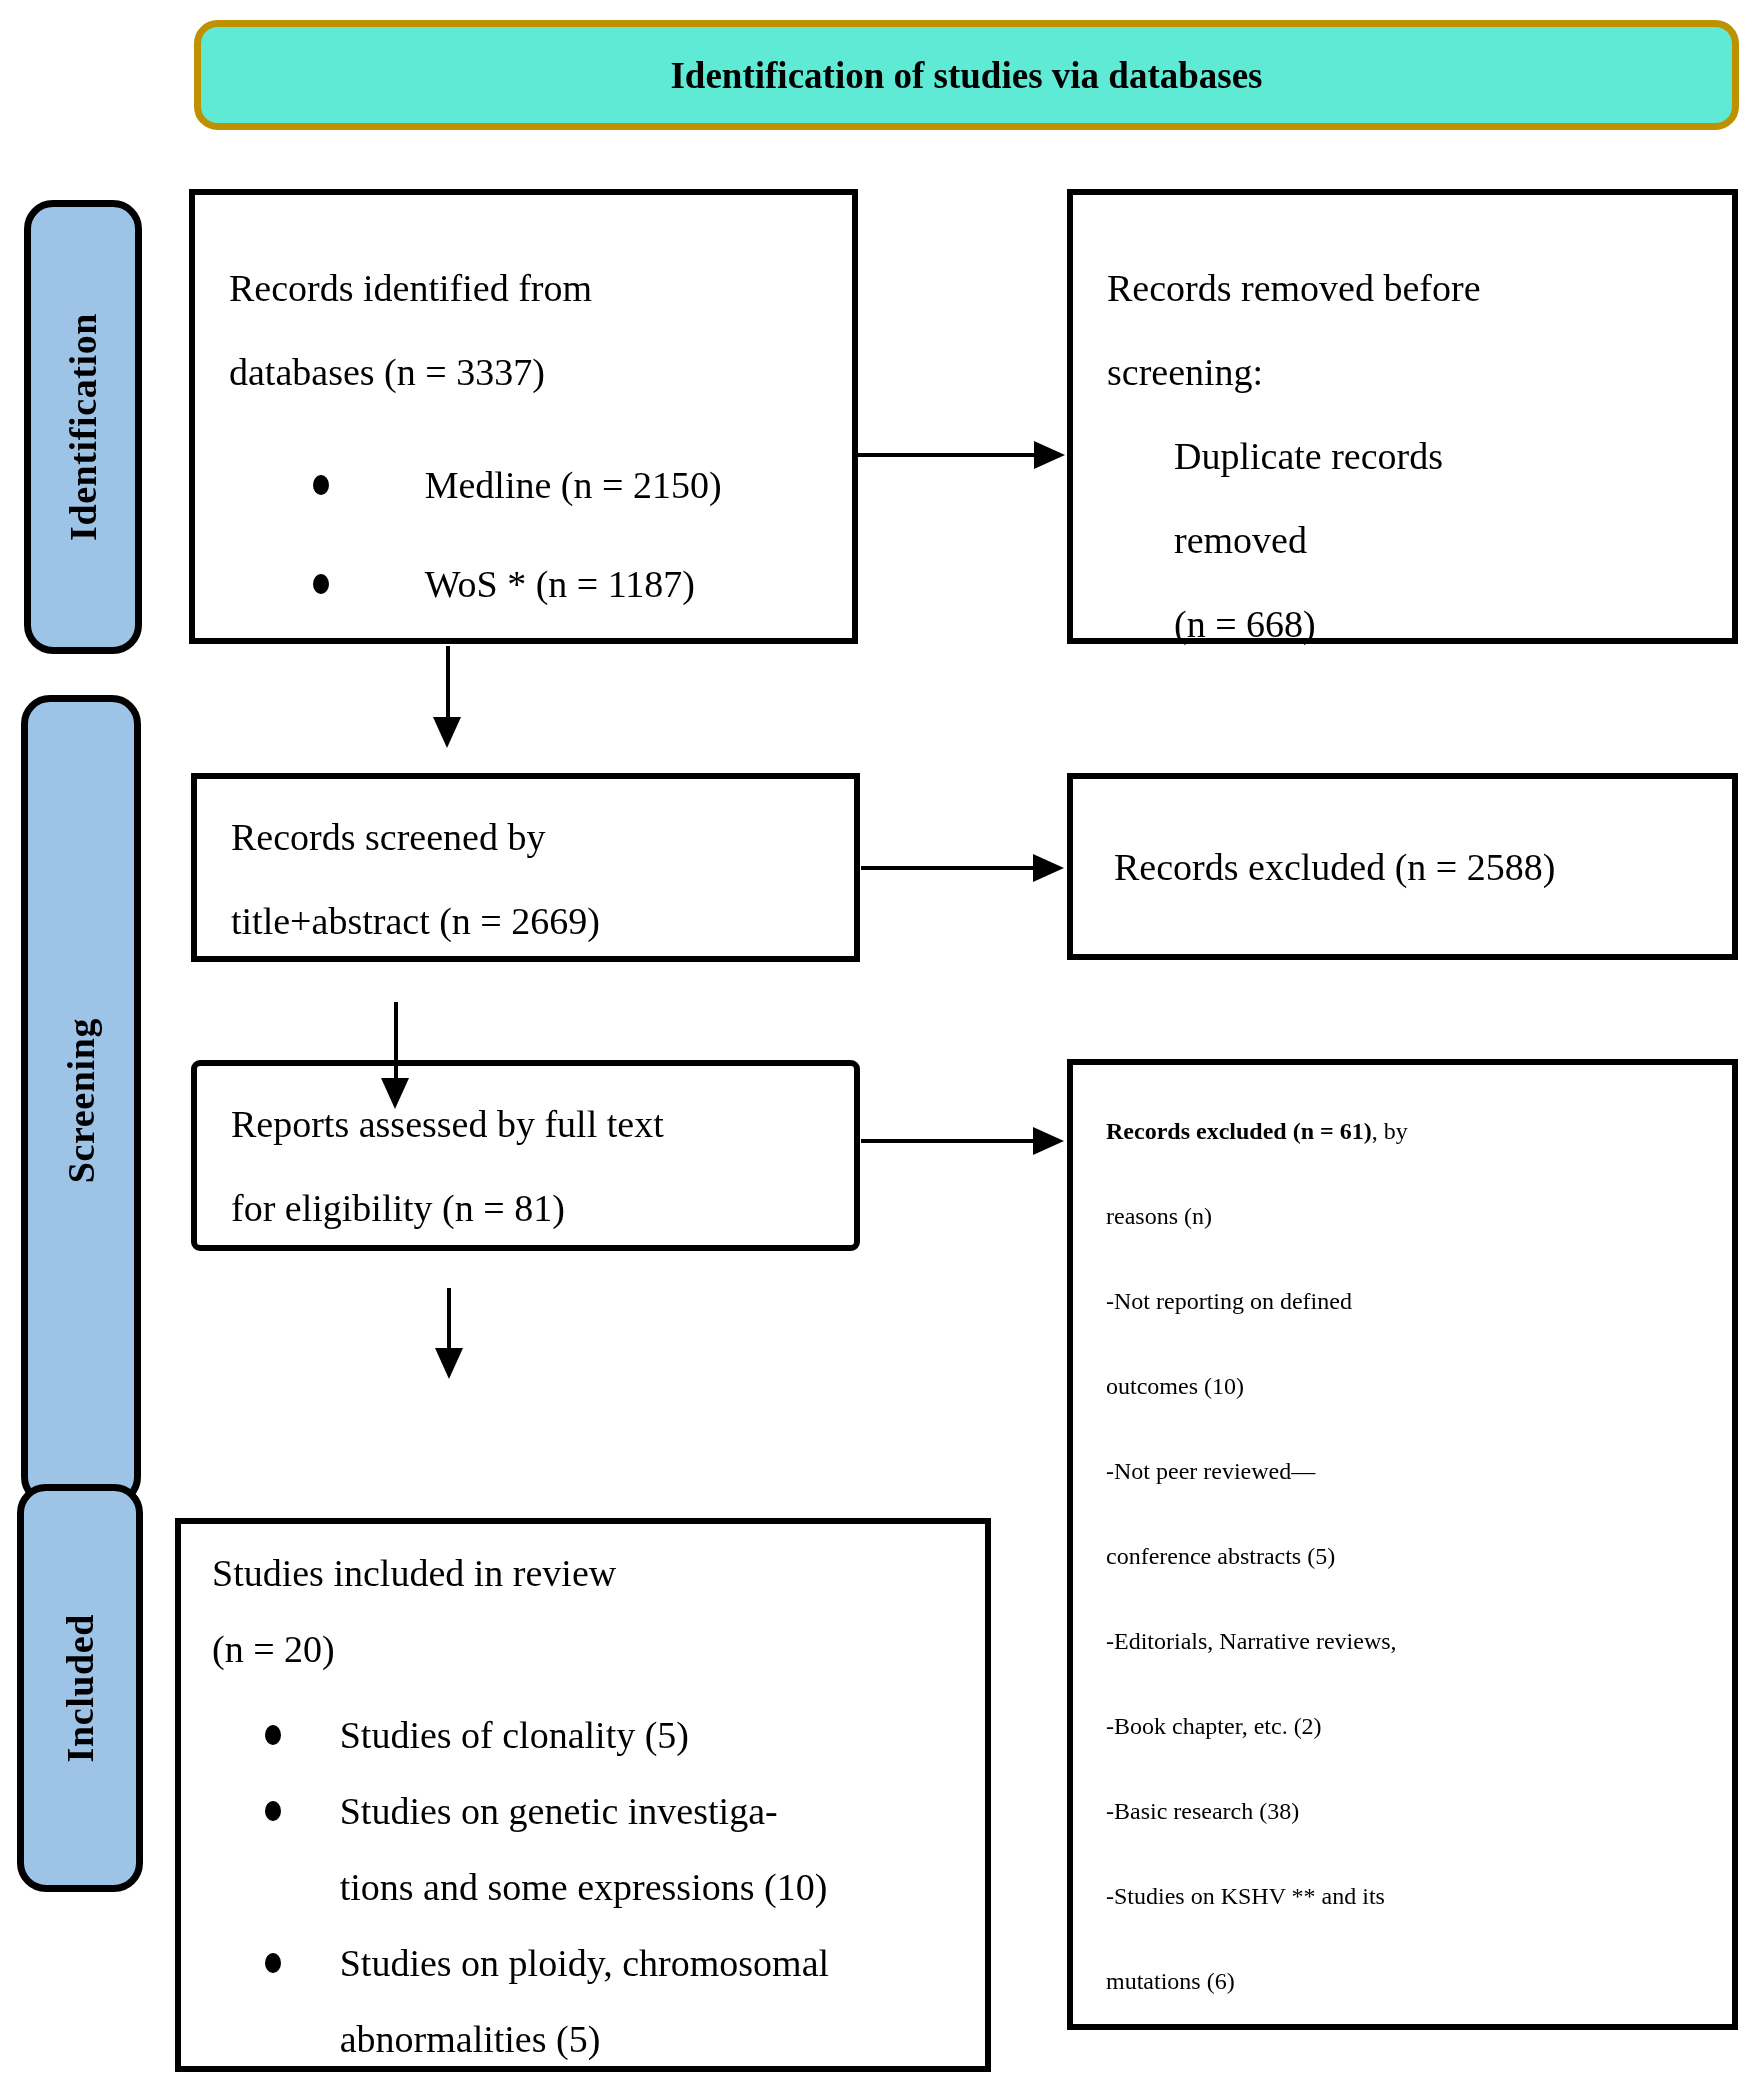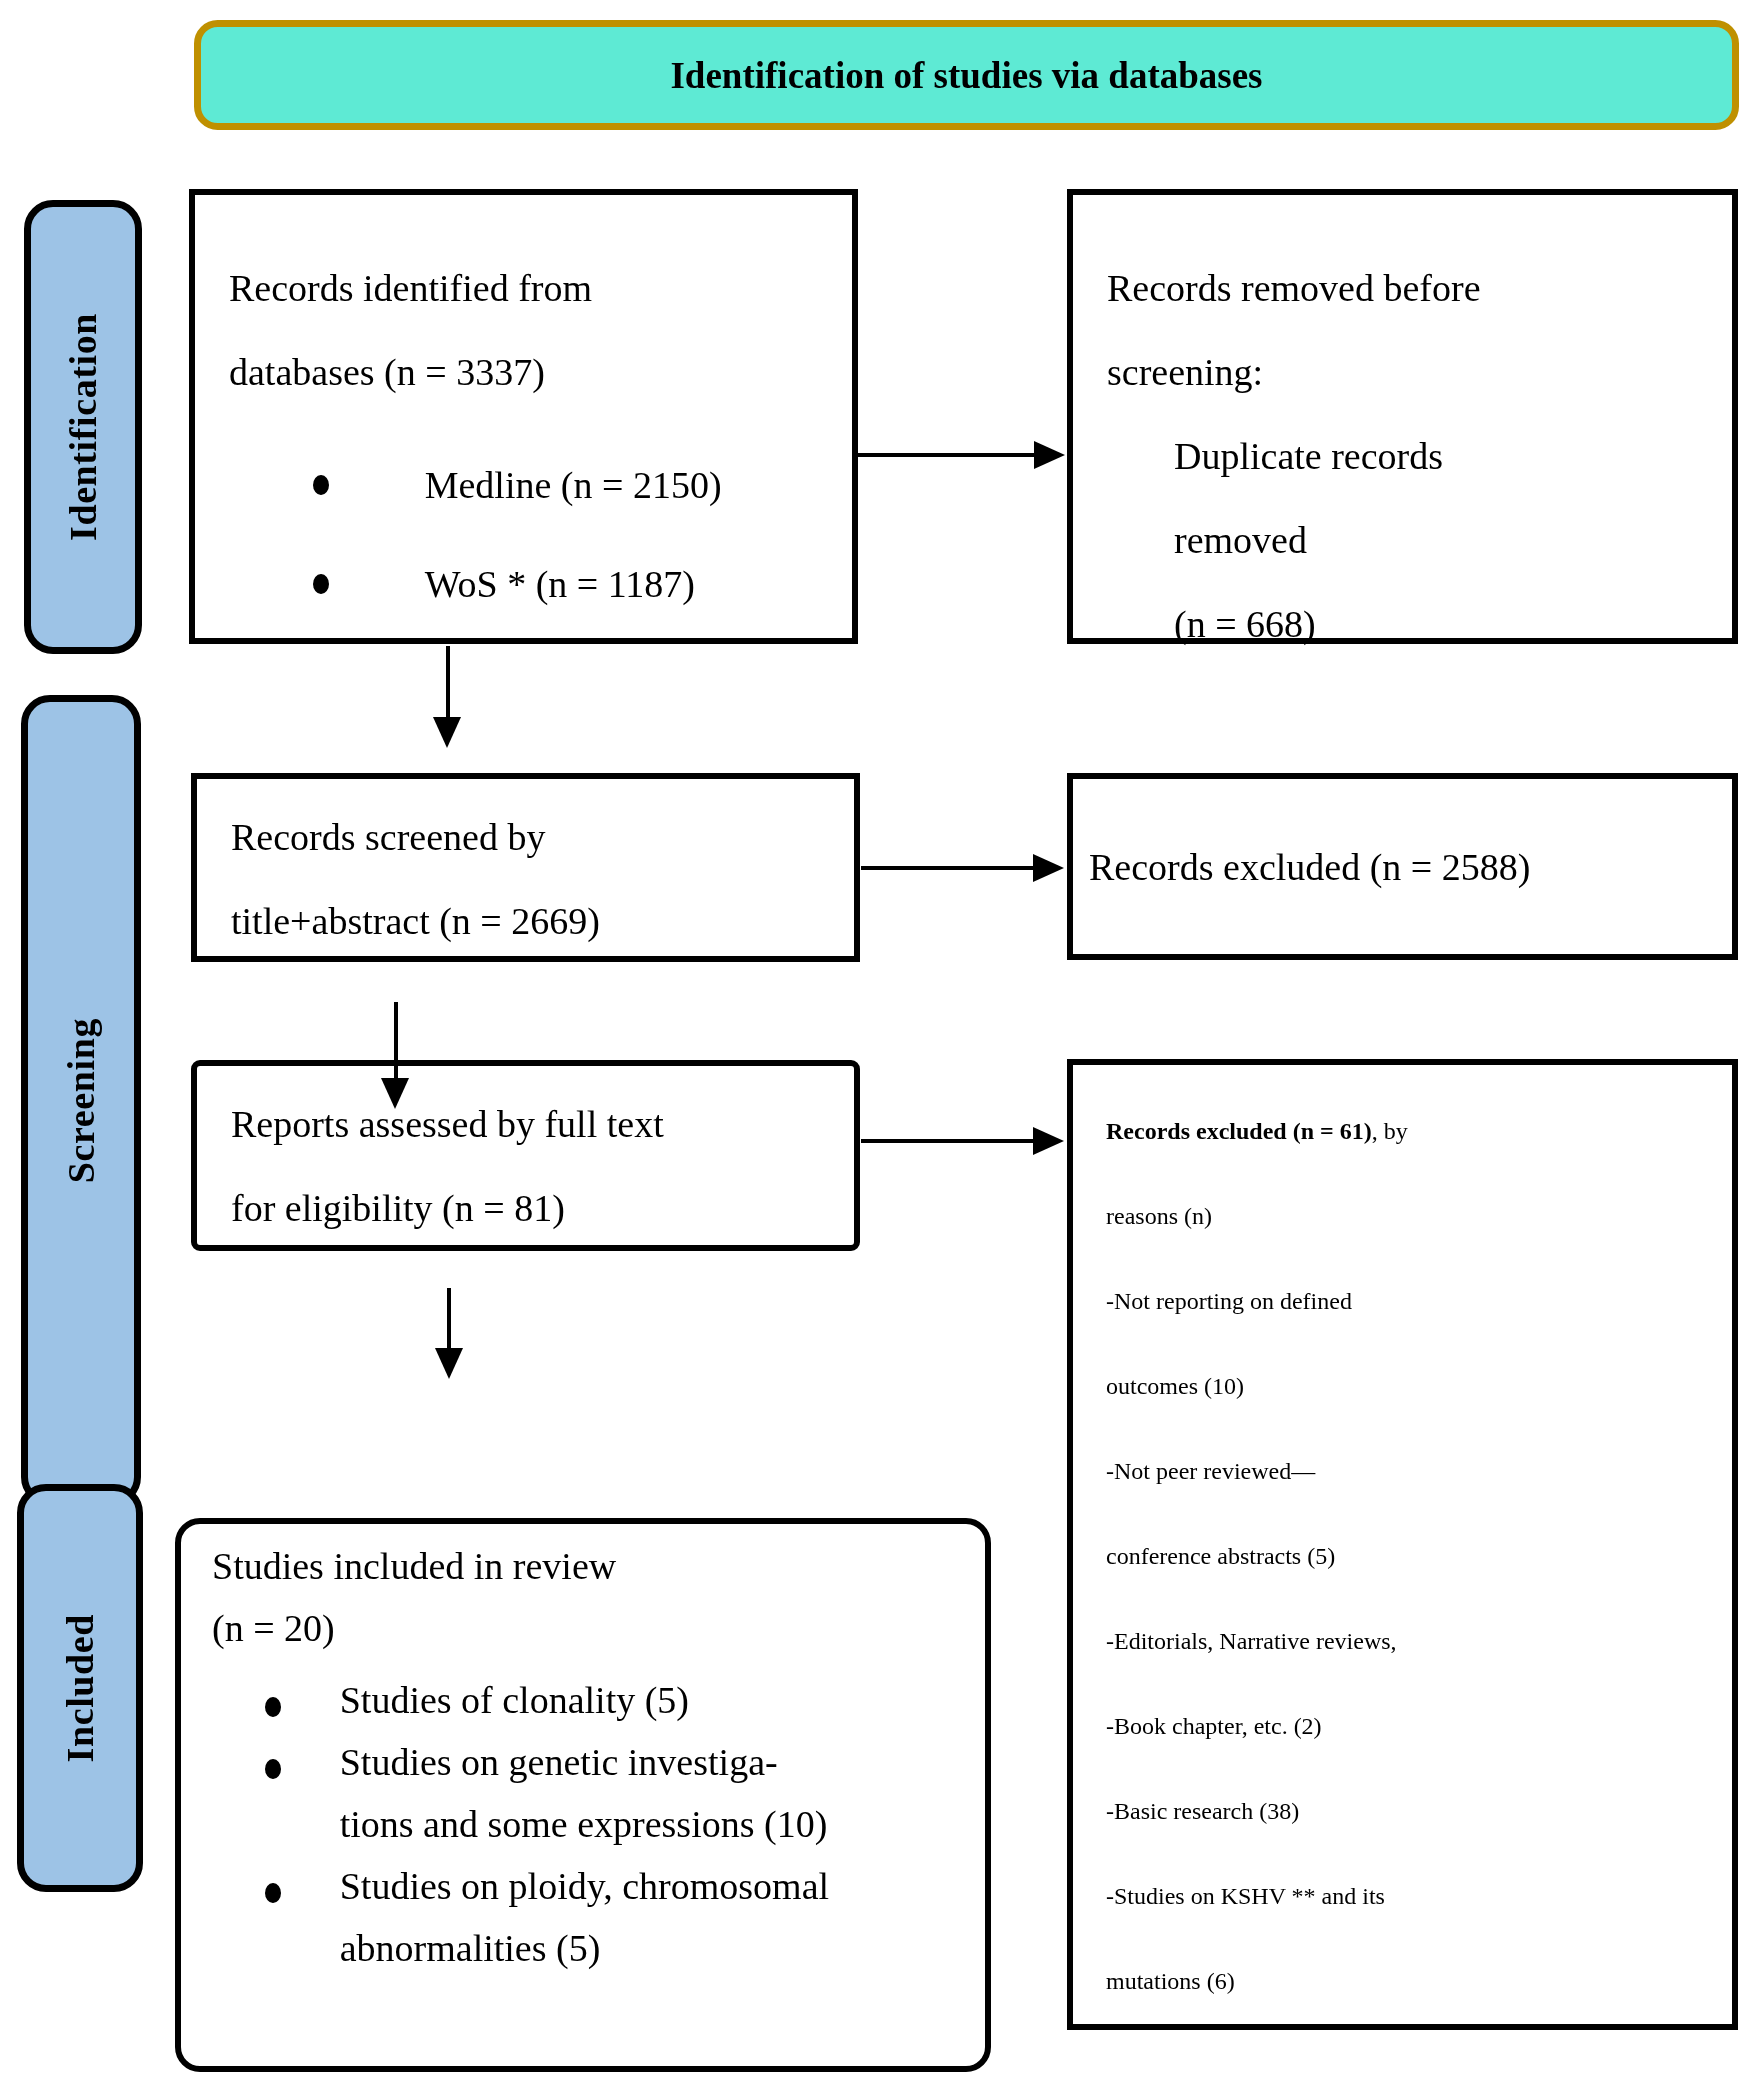--- a/index.html
+++ b/index.html
@@ -29,25 +29,25 @@
   #stage-included{left:17px;top:1484px;width:126px;height:408px;}
   
   .wbox{
     position:absolute;box-sizing:border-box;background:#fff;
     border:6.2px solid #000;font-size:38px;line-height:84px;z-index:1;
   }
   .pre{white-space:pre;}
   #box-identified{left:189px;top:189px;width:669px;height:455px;padding:51px 22.5px 0 34px;}
   #box-removed{left:1067px;top:189px;width:671px;height:455px;padding:51px 5px 0 34px;}
   #box-screened{left:191px;top:773px;width:669px;height:189px;padding:15.7px 17px 0 34px;}
-  #box-excluded{left:1067px;top:773px;width:671px;height:187px;display:flex;align-items:center;padding-left:16px;}
+  #box-excluded{left:1067px;top:773px;width:671px;height:187px;display:flex;align-items:center;padding-left:41px;}
   #box-assessed{left:191px;top:1060px;width:669px;height:191px;padding:15.7px 17px 0 34px;border-radius:9px;}
   #box-reasons{left:1067px;top:1059px;width:671px;height:971px;padding:23.6px 15.7px 0 33px;font-size:24px;line-height:85px;}
   #box-reasons p{margin:0;}
-  #box-included{left:175px;top:1518px;width:816px;height:554px;padding:11.2px 17px 0 31px;line-height:62px;border-radius:25px;}
+  #box-included{left:175px;top:1518px;width:816px;height:554px;padding:11.2px 17px 0 31px;line-height:76px;}
   .indent{margin-left:67px;}
   
   ul.blist{list-style:none;margin:29px 0 0 0;padding:0 0 0 84px;}
   ul.blist li{display:flex;align-items:flex-start;margin-bottom:14.6px;}
   .dot{flex:0 0 auto;width:15.7px;height:20px;border-radius:50%;background:#000;margin:32px 96px 0 0;}
   #box-included ul.blist{margin-top:10px;padding-left:53px;}
   #box-included ul.blist li{margin-bottom:0;}
   #box-included .dot{margin:27.5px 59px 0 0;}
   
   .hline{position:absolute;height:3.9px;background:#000;z-index:5;}

